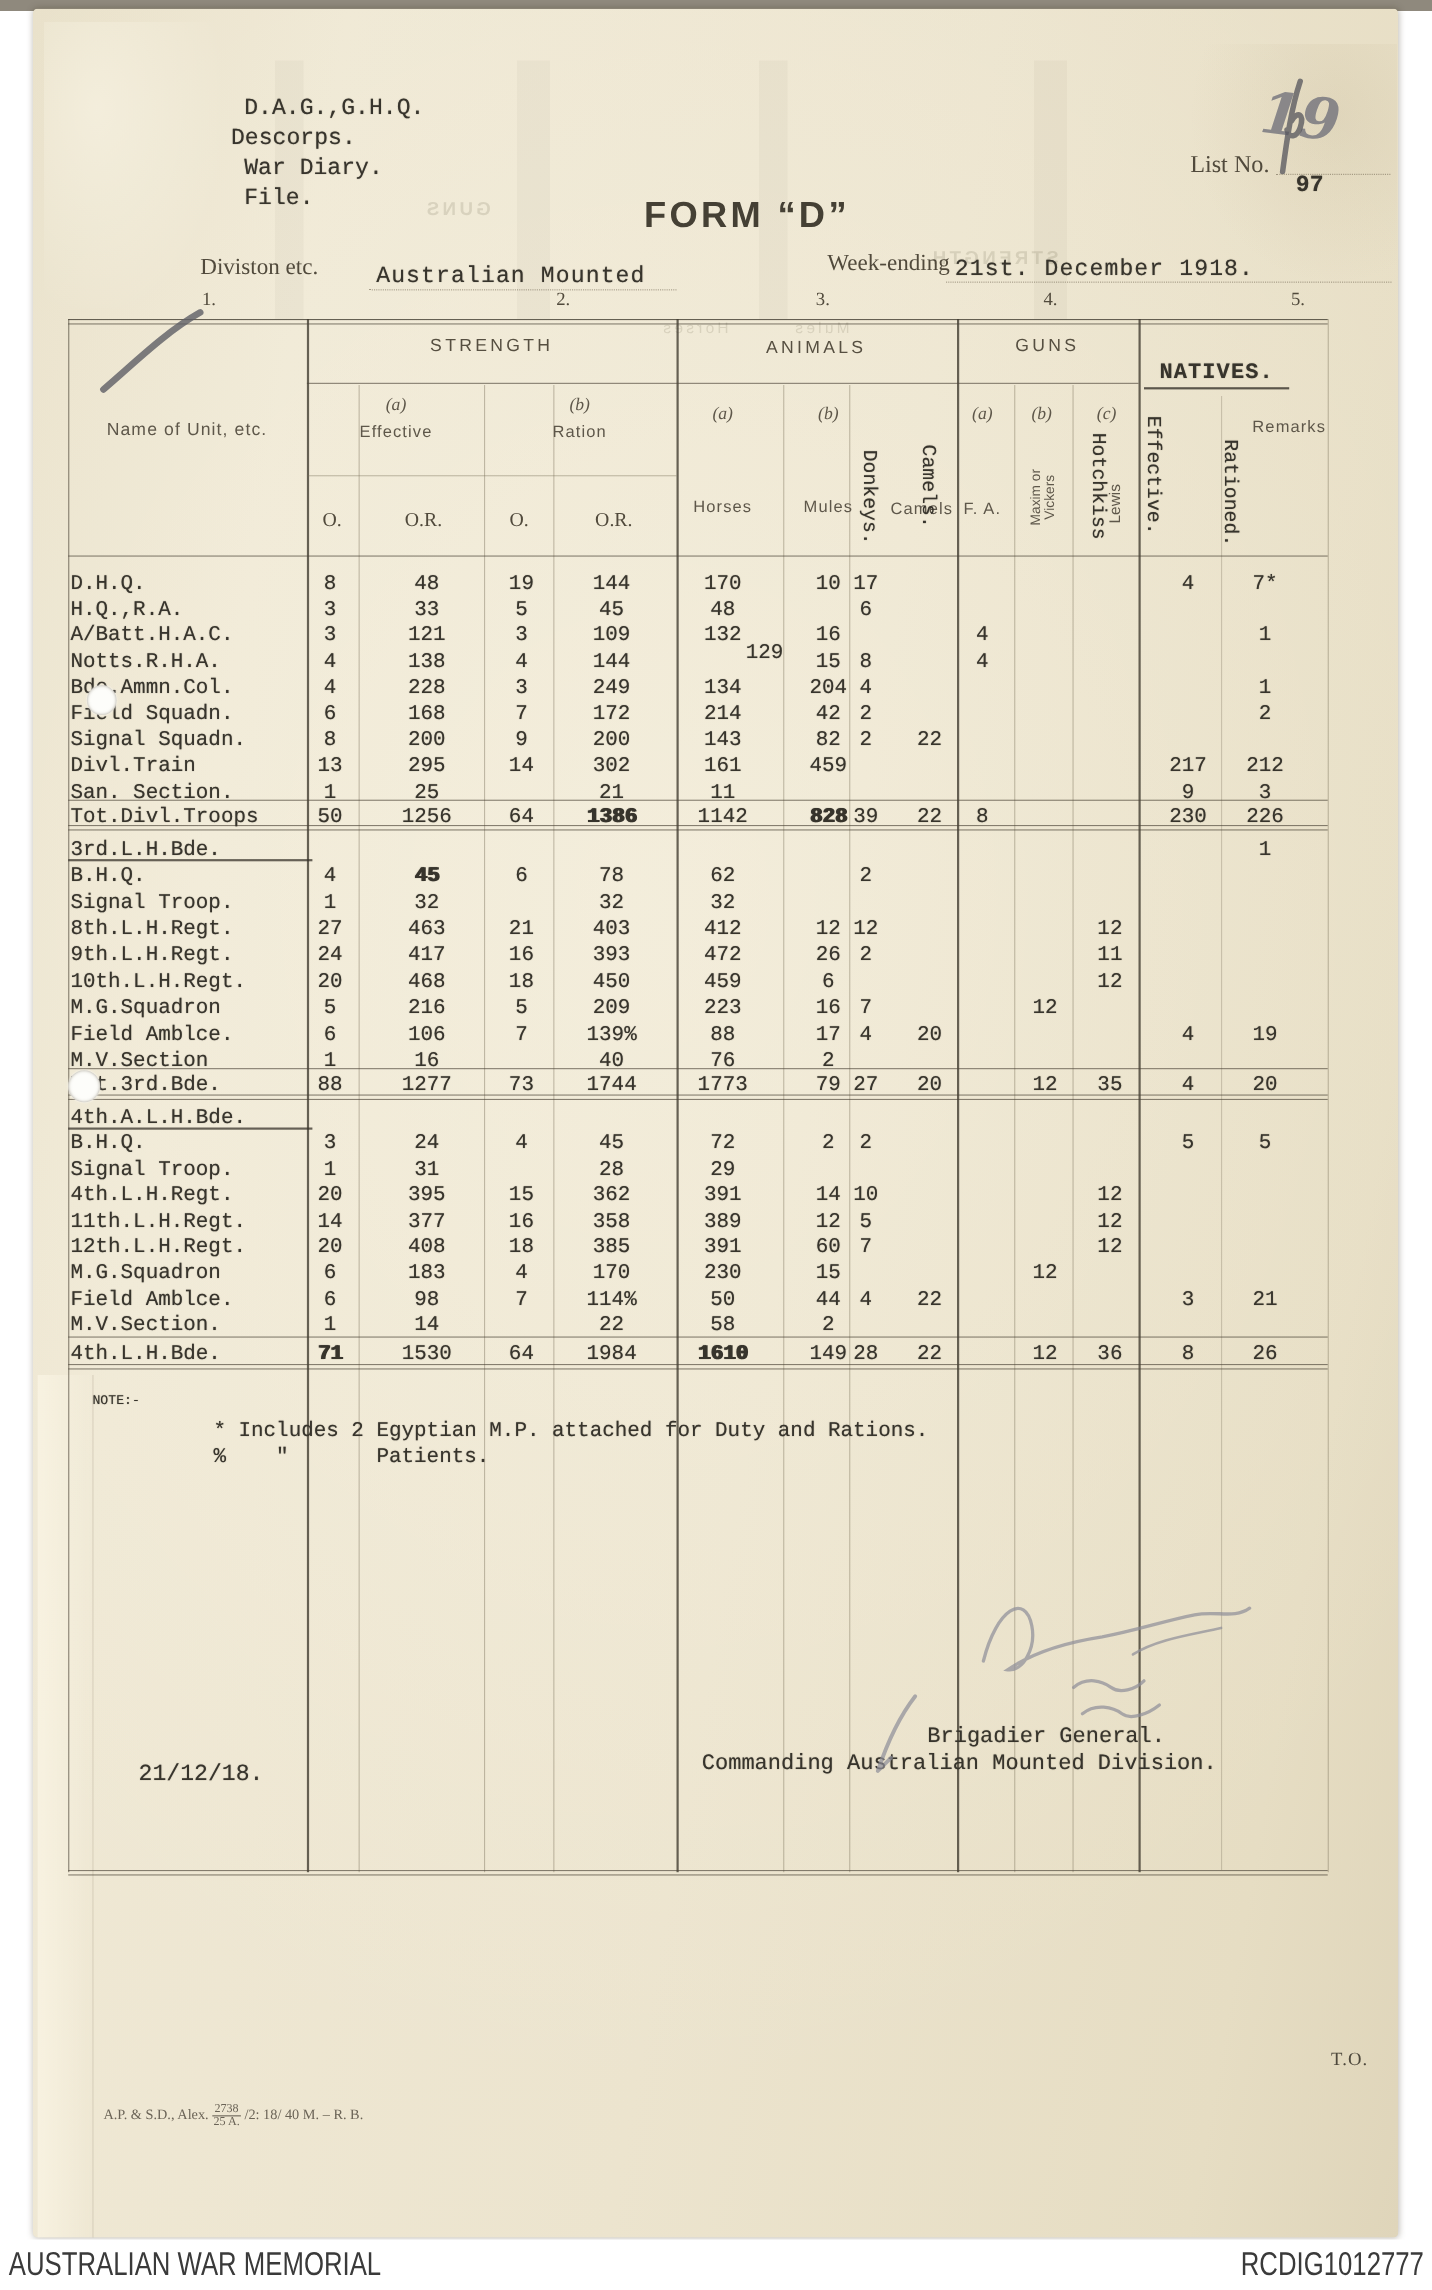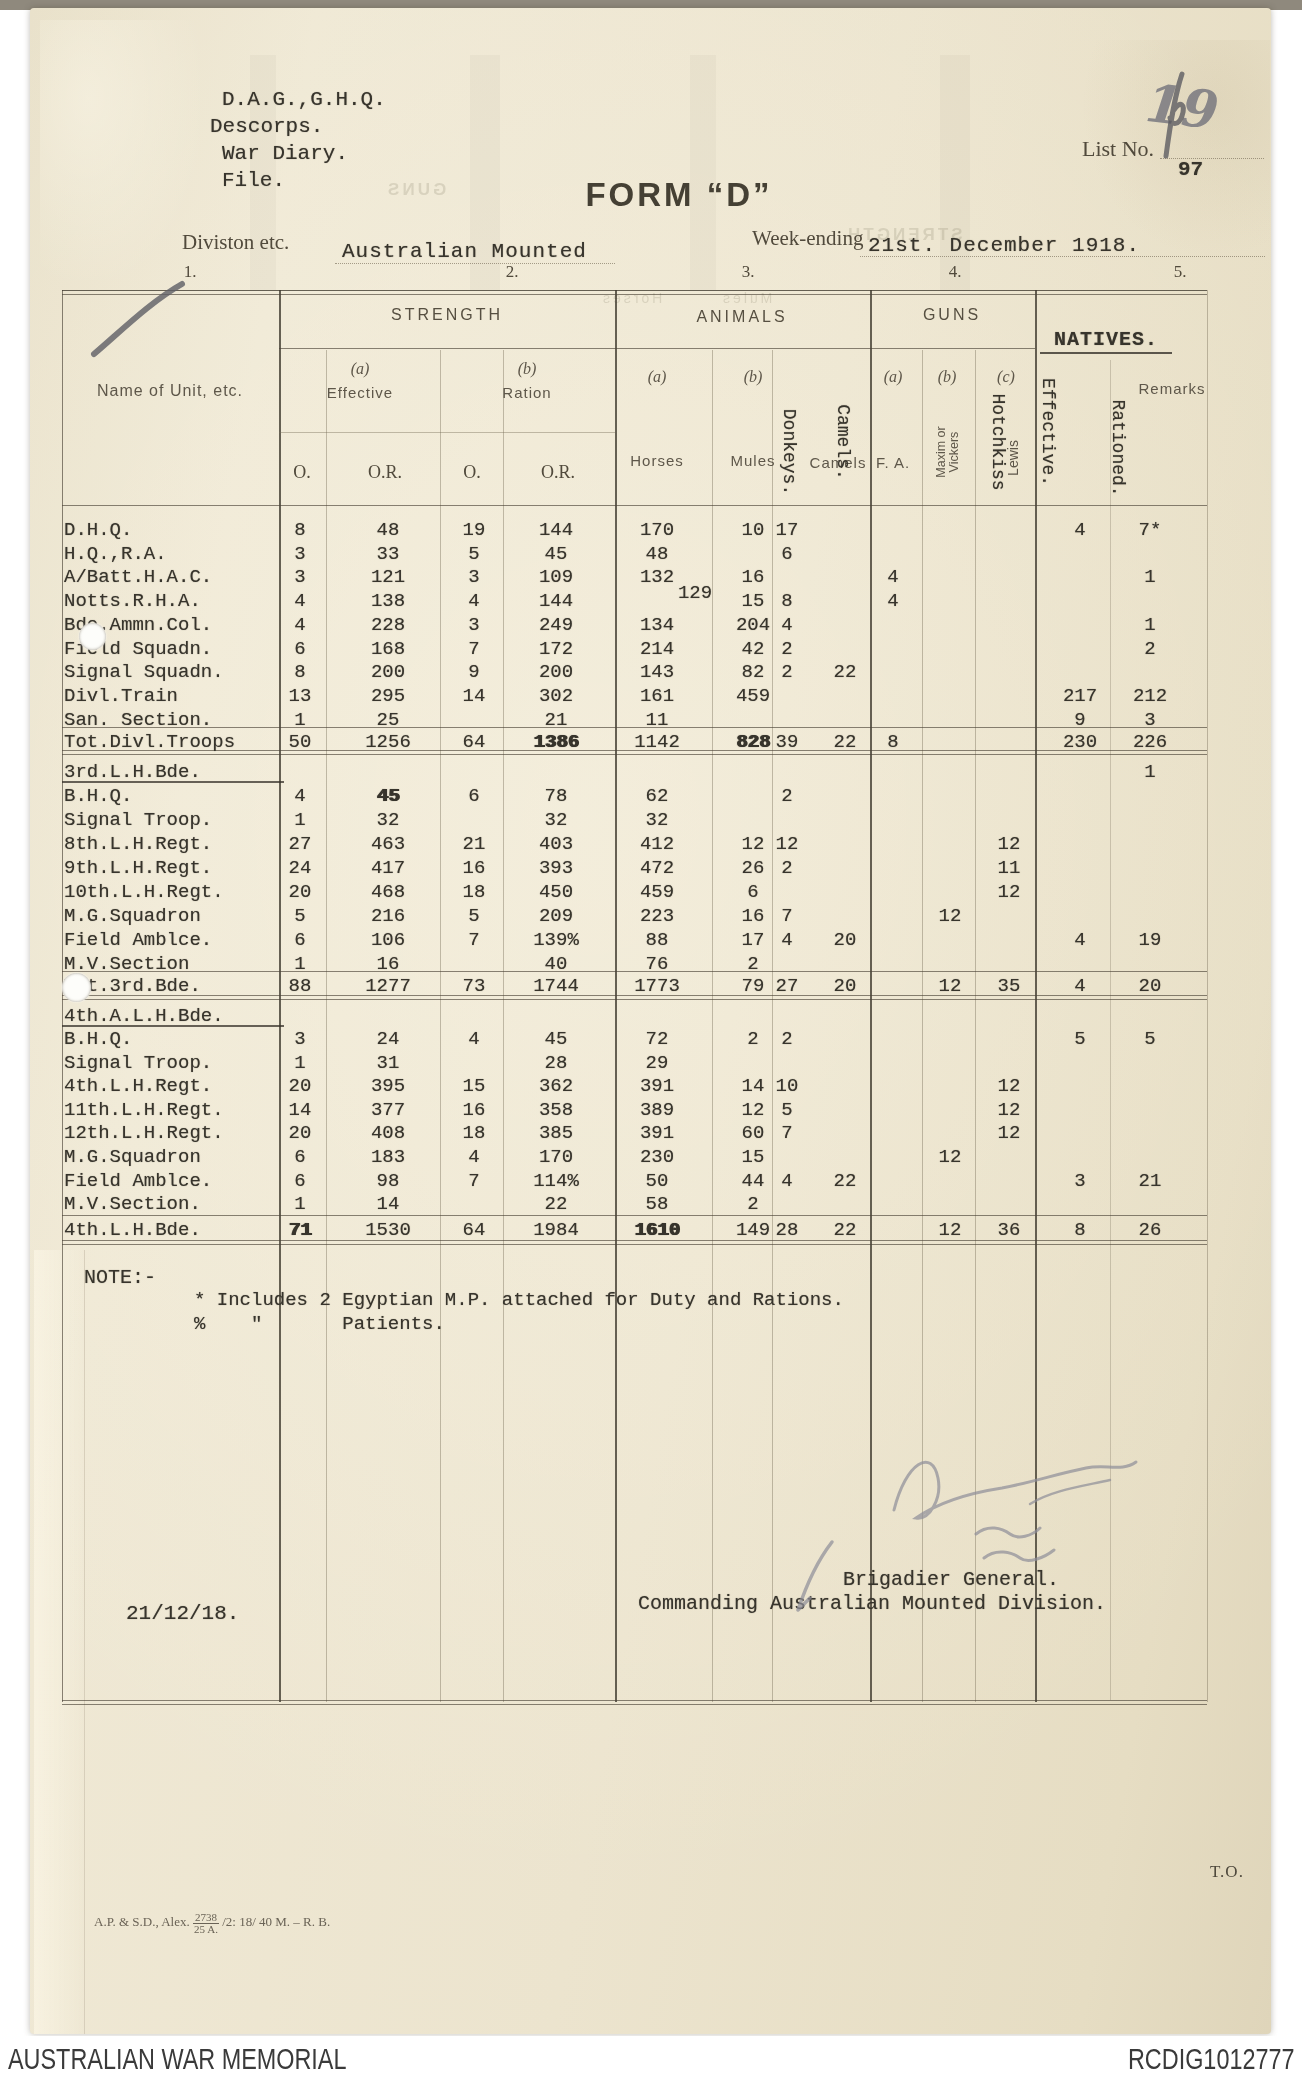--- a/index.html
+++ b/index.html
@@ -404,21 +404,21 @@
       <div class="typed cell ovr" style="left: 657px; top: 1219px;">1610</div>
       <div class="typed cell" style="left: 753px; top: 1219px;">149</div>
       <div class="typed cell" style="left: 787px; top: 1219px;">28</div>
       <div class="typed cell" style="left: 845px; top: 1219px;">22</div>
       <div class="typed cell" style="left: 950px; top: 1219px;">12</div>
       <div class="typed cell" style="left: 1009px; top: 1219px;">36</div>
       <div class="typed cell" style="left: 1080px; top: 1219px;">8</div>
       <div class="typed cell" style="left: 1150px; top: 1219px;">26</div>
     </div>
 
-  <div class="typed" style="left:84px;top:1266px;font-size:20px;">NOTE:-</div>
+  <div class="typed" style="left:84px;top:1266px;font-size:12px;">NOTE:-</div>
   <div class="typed" style="left:194px;top:1289px;font-size:19px;">* Includes 2 Egyptian M.P. attached for Duty and Rations.</div>
   <div class="typed" style="left:194px;top:1313px;font-size:19px;">%    "       Patients.</div>
 
   <div class="typed" style="left:126px;top:1602px;font-size:21px;">21/12/18.</div>
   <div class="typed" style="left:843px;top:1568px;font-size:20px;">Brigadier General.</div>
   <div class="typed" style="left:638px;top:1592px;font-size:20px;">Commanding Australian Mounted Division.</div>
 
   <svg class="pencil" width="280" height="140" viewBox="0 0 280 140" style="left:880px;top:1440px;opacity:.7;">
     <path d="M14,70 C26,22 52,8 58,38 C62,58 50,80 36,78 C62,60 96,52 122,48 C154,42 176,34 206,28 C226,24 242,32 256,22" stroke="#8e8e99" stroke-width="3" fill="none" stroke-linecap="round"></path>
     <path d="M150,64 C172,50 204,46 230,40" stroke="#8e8e99" stroke-width="2.5" fill="none" stroke-linecap="round"></path>

